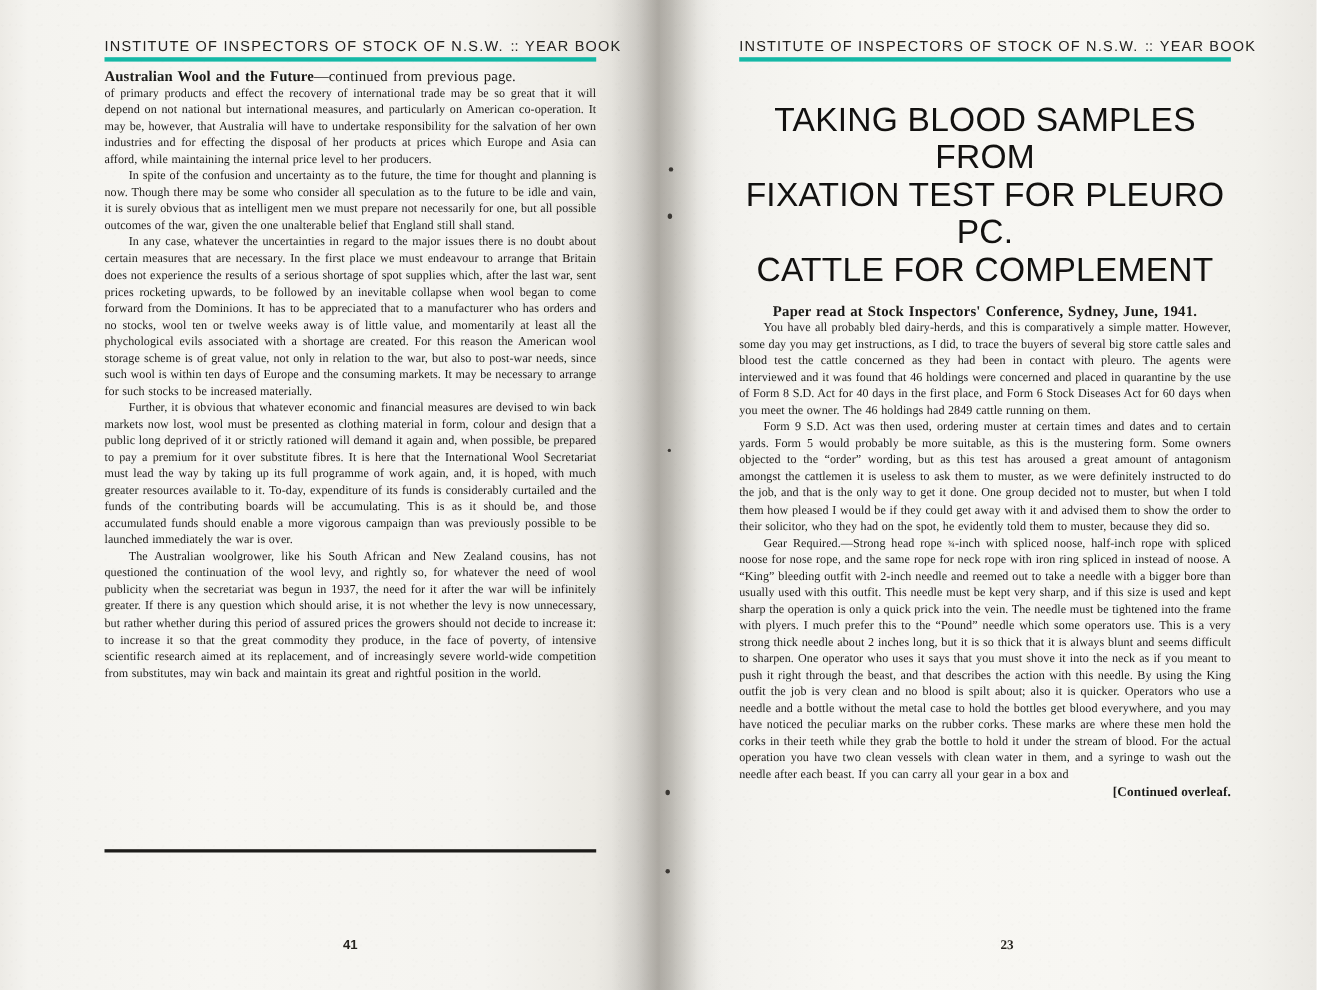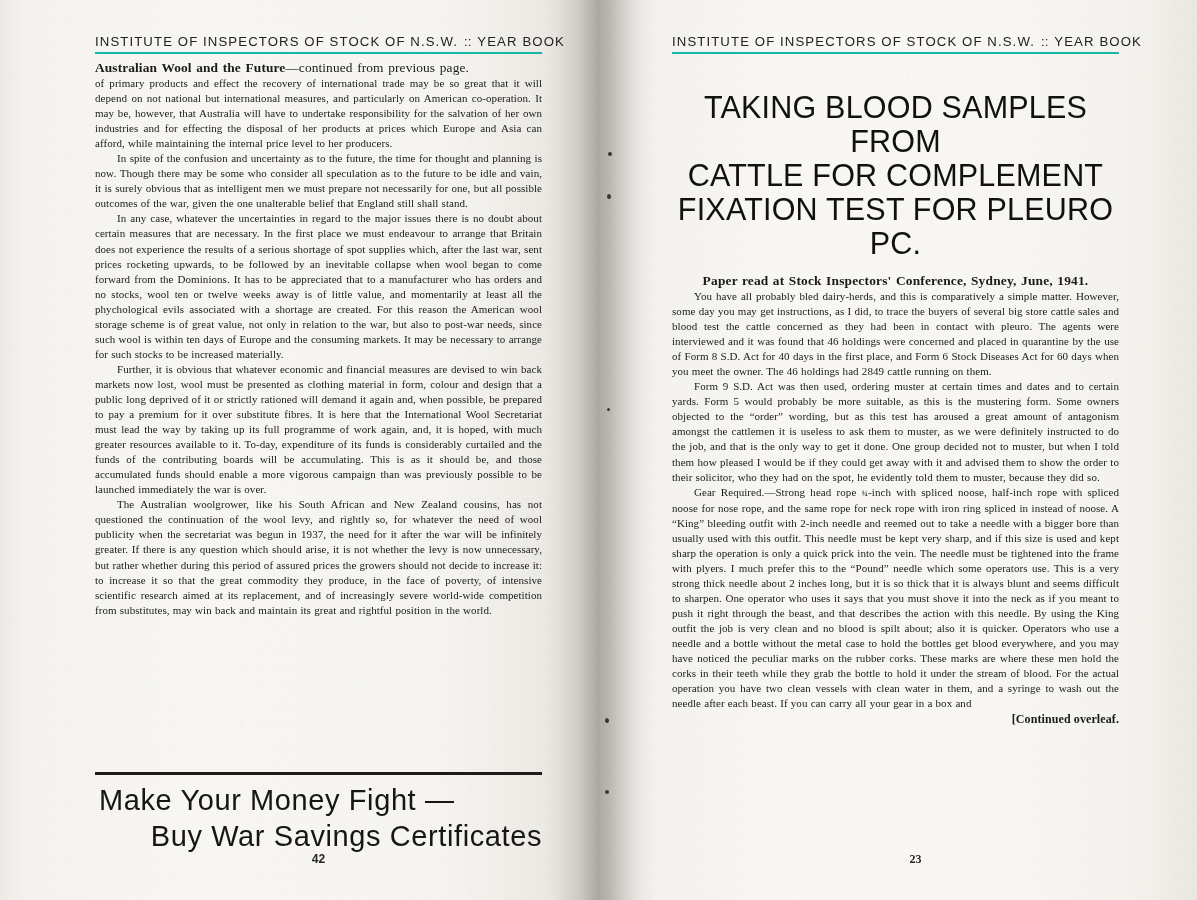--- a/index.html
+++ b/index.html
@@ -78,21 +78,21 @@
   .col-left  { left: 95px; top: 34px; width: 447px; }
   .col-right { left: 672px; top: 34px; width: 447px; }
 
   .running-head {
     font-family: "Liberation Sans", sans-serif;
     font-size: 13.2px;
     letter-spacing: 1.1px;
     color: #232220;
     white-space: nowrap;
     padding-bottom: 3px;
-    border-bottom: 2px solid #14b8a6;
+    border-bottom: 4px solid #14b8a6;
     margin-bottom: 0;
   }
   .running-head .sep { letter-spacing: 0; padding: 0 6px; }
 
   .cont-line {
     font-size: 13.4px;
     margin-top: 6px;
     letter-spacing: .1px;
     word-spacing: 1.2px;
   }
@@ -213,36 +213,32 @@
     </div>
 
     <p class="body tight">of primary products and effect the recovery of international trade may be so great that it will depend on not national but international measures, and particularly on American co-operation. It may be, however, that Australia will have to undertake responsibility for the salvation of her own industries and for effecting the disposal of her products at prices which Europe and Asia can afford, while maintaining the internal price level to her producers.</p>
     <p class="body indent">In spite of the confusion and uncertainty as to the future, the time for thought and planning is now. Though there may be some who consider all speculation as to the future to be idle and vain, it is surely obvious that as intelligent men we must prepare not necessarily for one, but all possible outcomes of the war, given the one unalterable belief that England still shall stand.</p>
     <p class="body indent">In any case, whatever the uncertainties in regard to the major issues there is no doubt about certain measures that are necessary. In the first place we must endeavour to arrange that Britain does not experience the results of a serious shortage of spot supplies which, after the last war, sent prices rocketing upwards, to be followed by an inevitable collapse when wool began to come forward from the Dominions. It has to be appreciated that to a manufacturer who has orders and no stocks, wool ten or twelve weeks away is of little value, and momentarily at least all the phychological evils associated with a shortage are created. For this reason the American wool storage scheme is of great value, not only in relation to the war, but also to post-war needs, since such wool is within ten days of Europe and the consuming markets. It may be necessary to arrange for such stocks to be increased materially.</p>
     <p class="body indent">Further, it is obvious that whatever economic and financial measures are devised to win back markets now lost, wool must be presented as clothing material in form, colour and design that a public long deprived of it or strictly rationed will demand it again and, when possible, be prepared to pay a premium for it over substitute fibres. It is here that the International Wool Secretariat must lead the way by taking up its full programme of work again, and, it is hoped, with much greater resources available to it. To-day, expenditure of its funds is considerably curtailed and the funds of the contributing boards will be accumulating. This is as it should be, and those accumulated funds should enable a more vigorous campaign than was previously possible to be launched immediately the war is over.</p>
     <p class="body indent">The Australian woolgrower, like his South African and New Zealand cousins, has not questioned the continuation of the wool levy, and rightly so, for whatever the need of wool publicity when the secretariat was begun in 1937, the need for it after the war will be infinitely greater. If there is any question which should arise, it is not whether the levy is now unnecessary, but rather whether during this period of assured prices the growers should not decide to increase it: to increase it so that the great commodity they produce, in the face of poverty, of intensive scientific research aimed at its replacement, and of increasingly severe world-wide competition from substitutes, may win back and maintain its great and rightful position in the world.</p>
   </div>
 
   <div class="advert-rule"></div>
-  <div class="advert">
-    <span class="l1">Make Your Money Fight —</span>
-    <span class="l2">Buy War Savings Certificates</span>
-  </div>
-  <div class="folio folio-left">42</div>
+  <div class="folio folio-left">41</div>
 
   <div class="col col-right">
 
     <div class="running-head">
       <span>INSTITUTE OF INSPECTORS OF STOCK OF N.S.W.</span><span class="sep">::</span><span>YEAR BOOK</span>
     </div>
 
     <div class="article-title">
       <span>TAKING BLOOD SAMPLES FROM</span>
+      <span>FIXATION TEST FOR PLEURO PC.</span>
       <span>CATTLE FOR COMPLEMENT</span>
-      <span>FIXATION TEST FOR PLEURO PC.</span>
     </div>
 
     <div class="subline">Paper read at Stock Inspectors' Conference, Sydney, June, 1941.</div>
 
     <p class="body indent body-start">You have all probably bled dairy-herds, and this is comparatively a simple matter. However, some day you may get instructions, as I did, to trace the buyers of several big store cattle sales and blood test the cattle concerned as they had been in contact with pleuro. The agents were interviewed and it was found that 46 holdings were concerned and placed in quarantine by the use of Form 8 S.D. Act for 40 days in the first place, and Form 6 Stock Diseases Act for 60 days when you meet the owner. The 46 holdings had 2849 cattle running on them.</p>
     <p class="body indent">Form 9 S.D. Act was then used, ordering muster at certain times and dates and to certain yards. Form 5 would probably be more suitable, as this is the mustering form. Some owners objected to the “order” wording, but as this test has aroused a great amount of antagonism amongst the cattlemen it is useless to ask them to muster, as we were definitely instructed to do the job, and that is the only way to get it done. One group decided not to muster, but when I told them how pleased I would be if they could get away with it and advised them to show the order to their solicitor, who they had on the spot, he evidently told them to muster, because they did so.</p>
 
     <p class="body indent"><span class="lead">Gear Required.</span><span>—Strong head rope </span><span class="frac">¾</span><span>-inch with spliced noose, half-inch rope with spliced noose for nose rope, and the same rope for neck rope with iron ring spliced in instead of noose. A “King” bleeding outfit with 2-inch needle and reemed out to take a needle with a bigger bore than usually used with this outfit. This needle must be kept very sharp, and if this size is used and kept sharp the operation is only a quick prick into the vein. The needle must be tightened into the frame with plyers. I much prefer this to the “Pound” needle which some operators use. This is a very strong thick needle about 2 inches long, but it is so thick that it is always blunt and seems difficult to sharpen. One operator who uses it says that you must shove it into the neck as if you meant to push it right through the beast, and that describes the action with this needle. By using the King outfit the job is very clean and no blood is spilt about; also it is quicker. Operators who use a needle and a bottle without the metal case to hold the bottles get blood everywhere, and you may have noticed the peculiar marks on the rubber corks. These marks are where these men hold the corks in their teeth while they grab the bottle to hold it under the stream of blood. For the actual operation you have two clean vessels with clean water in them, and a syringe to wash out the needle after each beast. If you can carry all your gear in a box and</span></p>
 
     <div class="continued">[Continued overleaf.</div>

